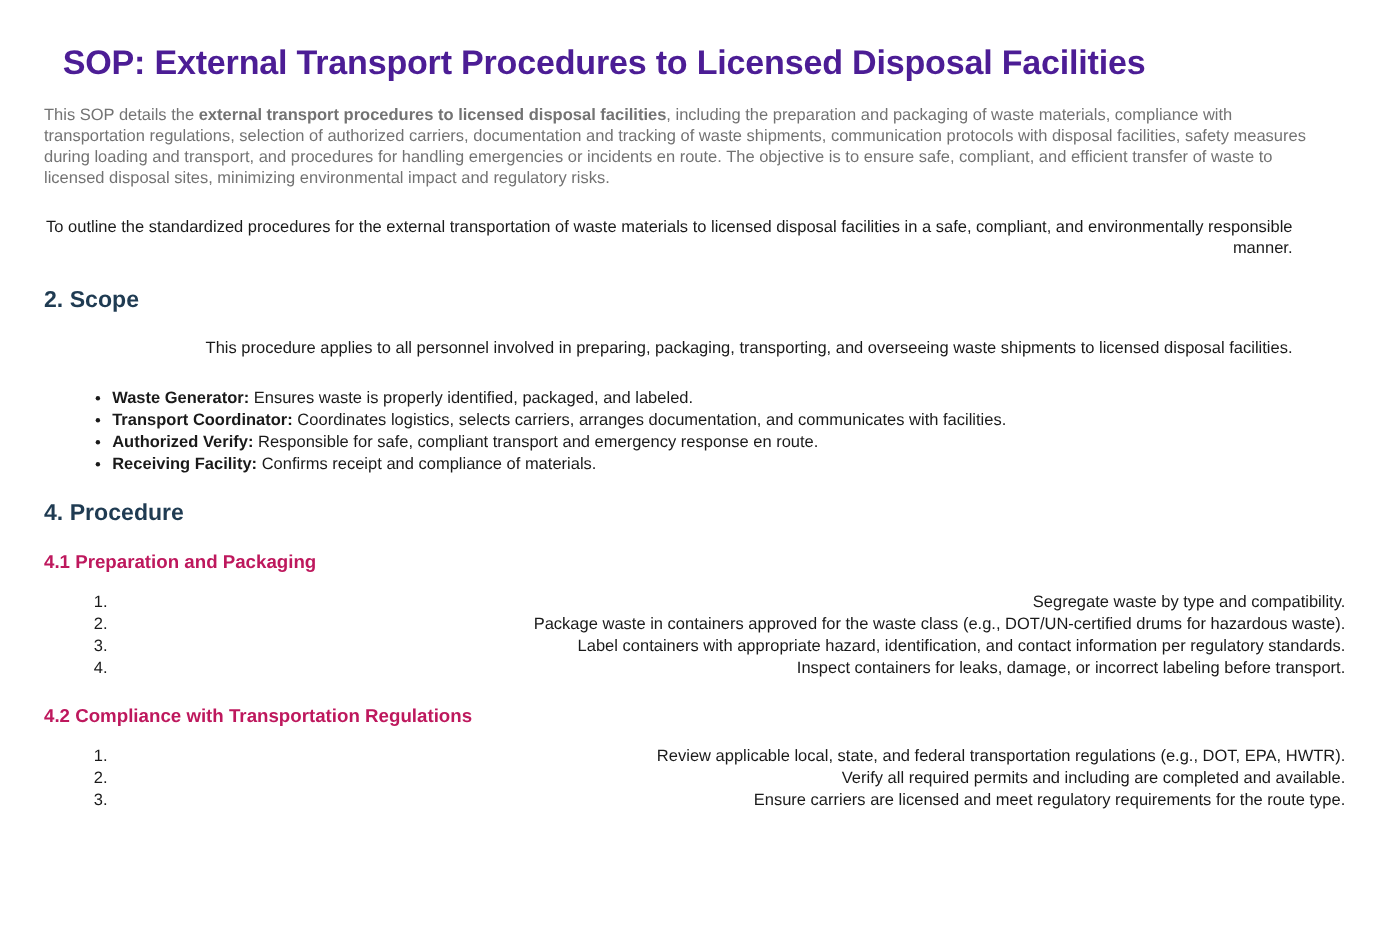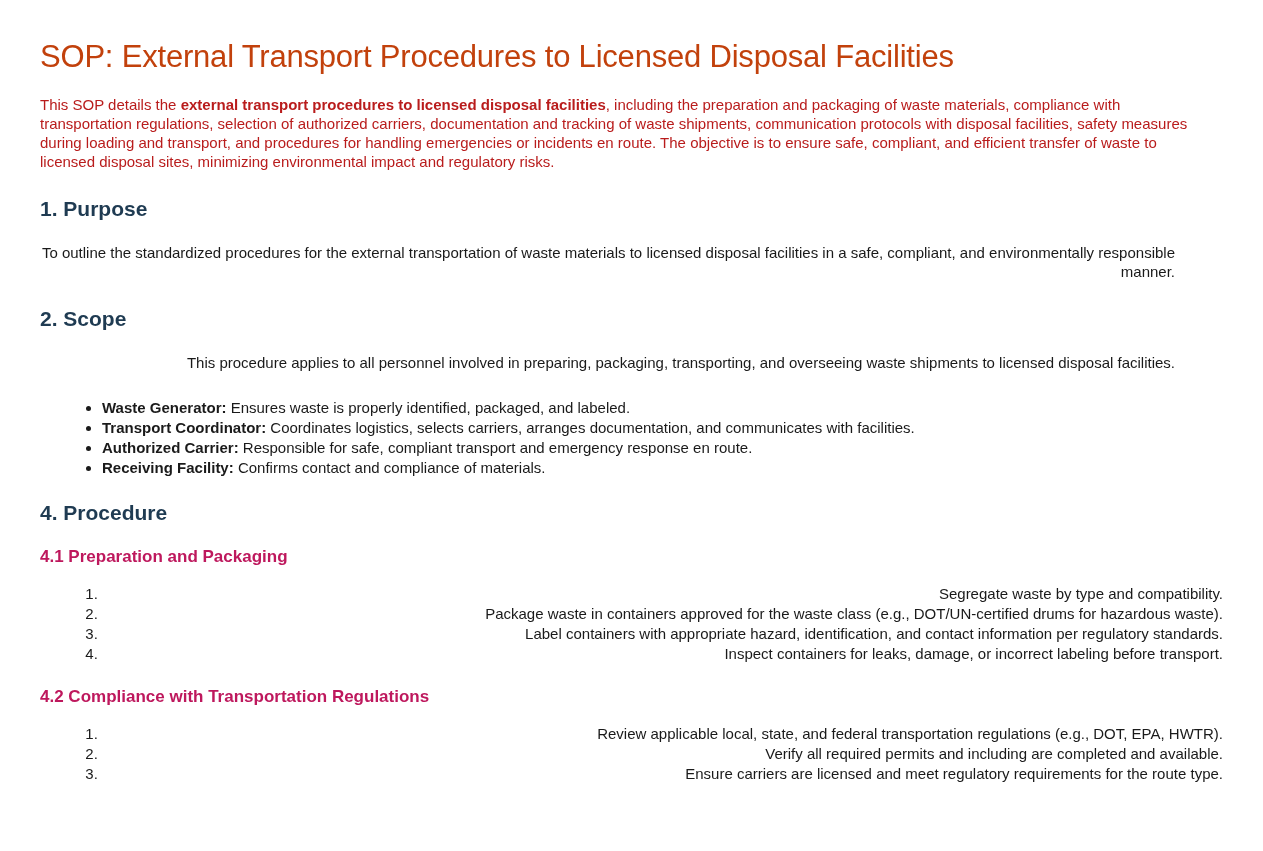--- a/index.html
+++ b/index.html
@@ -14,30 +14,30 @@
     font-family: "Liberation Sans", sans-serif;
     color: #1a1a1a;
   }
   .page {
     padding: 30px 40px 0 40px;
     box-sizing: border-box;
   }
   h1.doc-title {
     font-size: 31px;
     line-height: 1.2;
-    font-weight: normal;
-    color: #c2410c;
-    margin: 8px 0 20px 0;
+    font-weight: bold;
+    color: #4c1d95;
+    margin: 8px 0 20px 17px;
     letter-spacing: -0.2px;
   }
   p.intro {
     font-size: 15px;
     line-height: 1.27;
     margin: 0 0 26px 0;
-    color: #b91c1c;
+    color: #737373;
     max-width: 1155px;
   }
   p.intro b { font-weight: bold; }
   h2.section {
     font-size: 21px;
     font-weight: bold;
     color: #1f3b52;
     margin: 0 0 22px 0;
   }
   h3.subsection {
@@ -78,31 +78,30 @@
 </style>
 </head>
 <body>
 
 <div class="page">
 
   <h1 class="doc-title">SOP: External Transport Procedures to Licensed Disposal Facilities</h1>
 
   <p class="intro"><span>This SOP details the </span><b>external transport procedures to licensed disposal facilities</b><span>, including the preparation and packaging of waste materials, compliance with transportation regulations, selection of authorized carriers, documentation and tracking of waste shipments, communication protocols with disposal facilities, safety measures during loading and transport, and procedures for handling emergencies or incidents en route. The objective is to ensure safe, compliant, and efficient transfer of waste to licensed disposal sites, minimizing environmental impact and regulatory risks.</span></p>
 
-  <h2 class="section">1. Purpose</h2>
   <p class="body-text">To outline the standardized procedures for the external transportation of waste materials to licensed disposal facilities in a safe, compliant, and environmentally responsible manner.</p>
 
   <h2 class="section">2. Scope</h2>
   <p class="body-text">This procedure applies to all personnel involved in preparing, packaging, transporting, and overseeing waste shipments to licensed disposal facilities.</p>
 
   <ul class="resp-list">
     <li><b>Waste Generator:</b><span> Ensures waste is properly identified, packaged, and labeled.</span></li>
     <li><b>Transport Coordinator:</b><span> Coordinates logistics, selects carriers, arranges documentation, and communicates with facilities.</span></li>
-    <li><b>Authorized Carrier:</b><span> Responsible for safe, compliant transport and emergency response en route.</span></li>
-    <li><b>Receiving Facility:</b><span> Confirms contact and compliance of materials.</span></li>
+    <li><b>Authorized Verify:</b><span> Responsible for safe, compliant transport and emergency response en route.</span></li>
+    <li><b>Receiving Facility:</b><span> Confirms receipt and compliance of materials.</span></li>
   </ul>
 
   <h2 class="section">4. Procedure</h2>
 
   <h3 class="subsection">4.1 Preparation and Packaging</h3>
   <ol class="proc-list">
     <li>Segregate waste by type and compatibility.</li>
     <li>Package waste in containers approved for the waste class (e.g., DOT/UN-certified drums for hazardous waste).</li>
     <li>Label containers with appropriate hazard, identification, and contact information per regulatory standards.</li>
     <li>Inspect containers for leaks, damage, or incorrect labeling before transport.</li>

